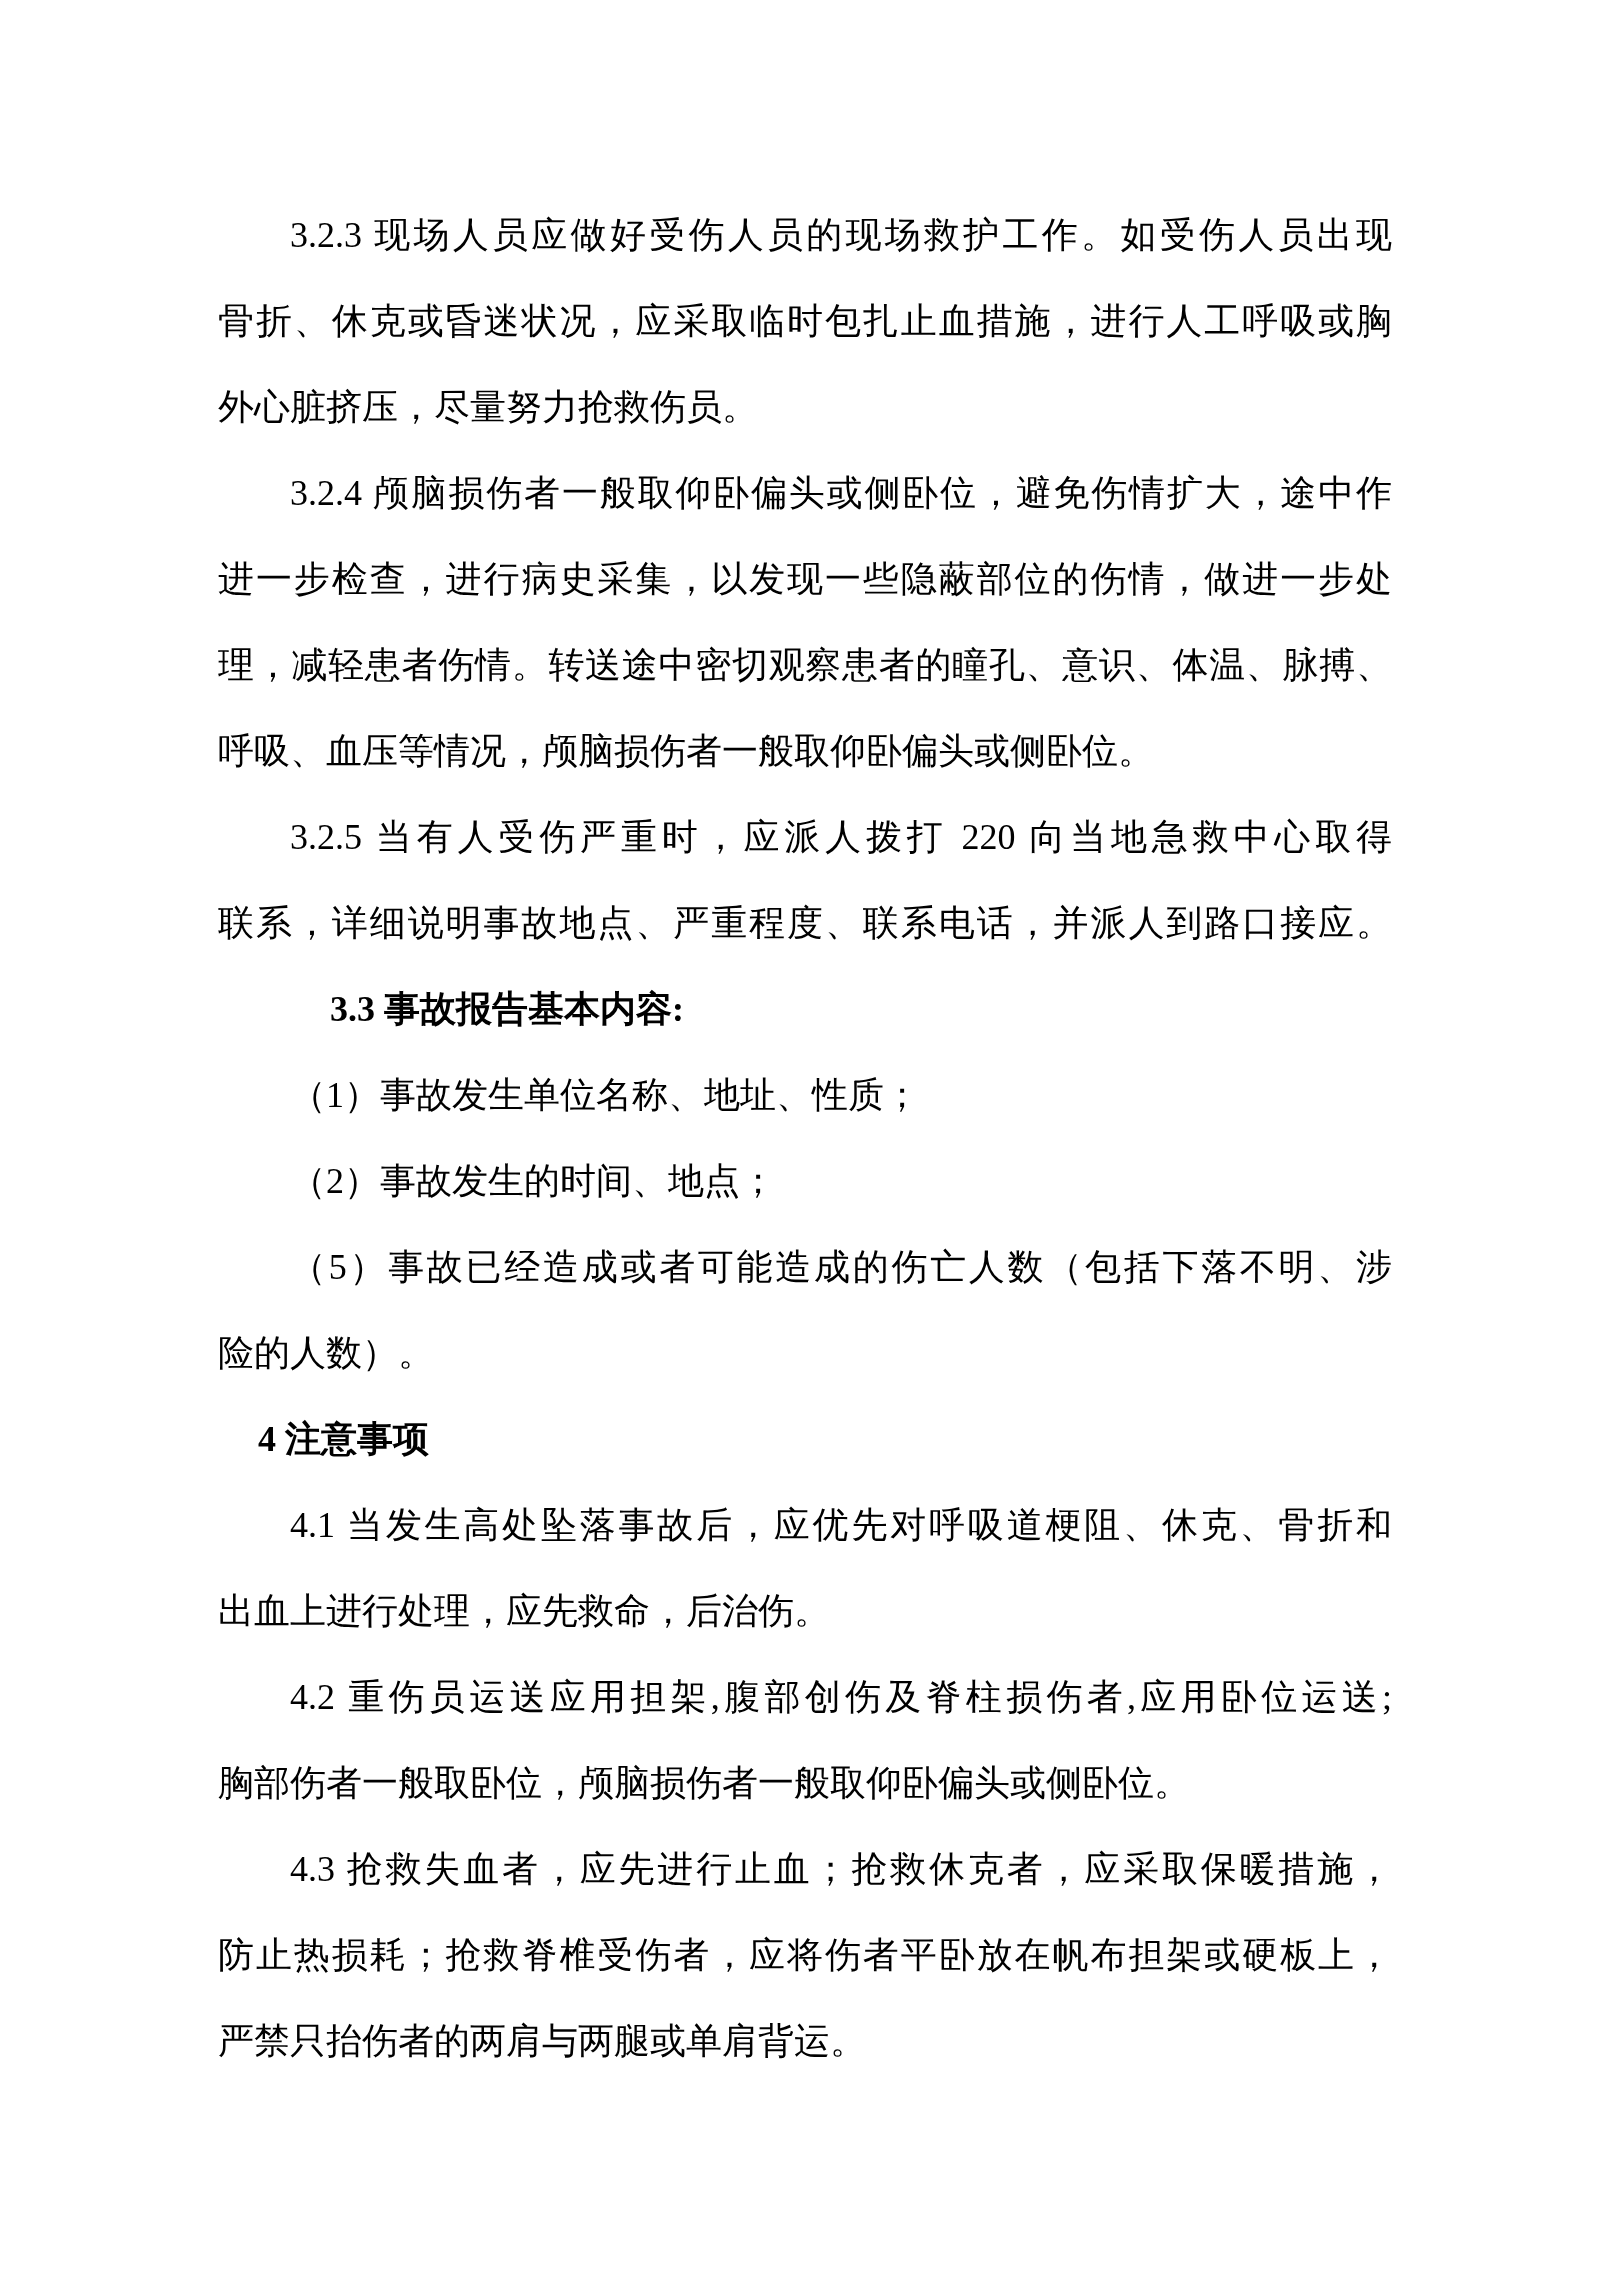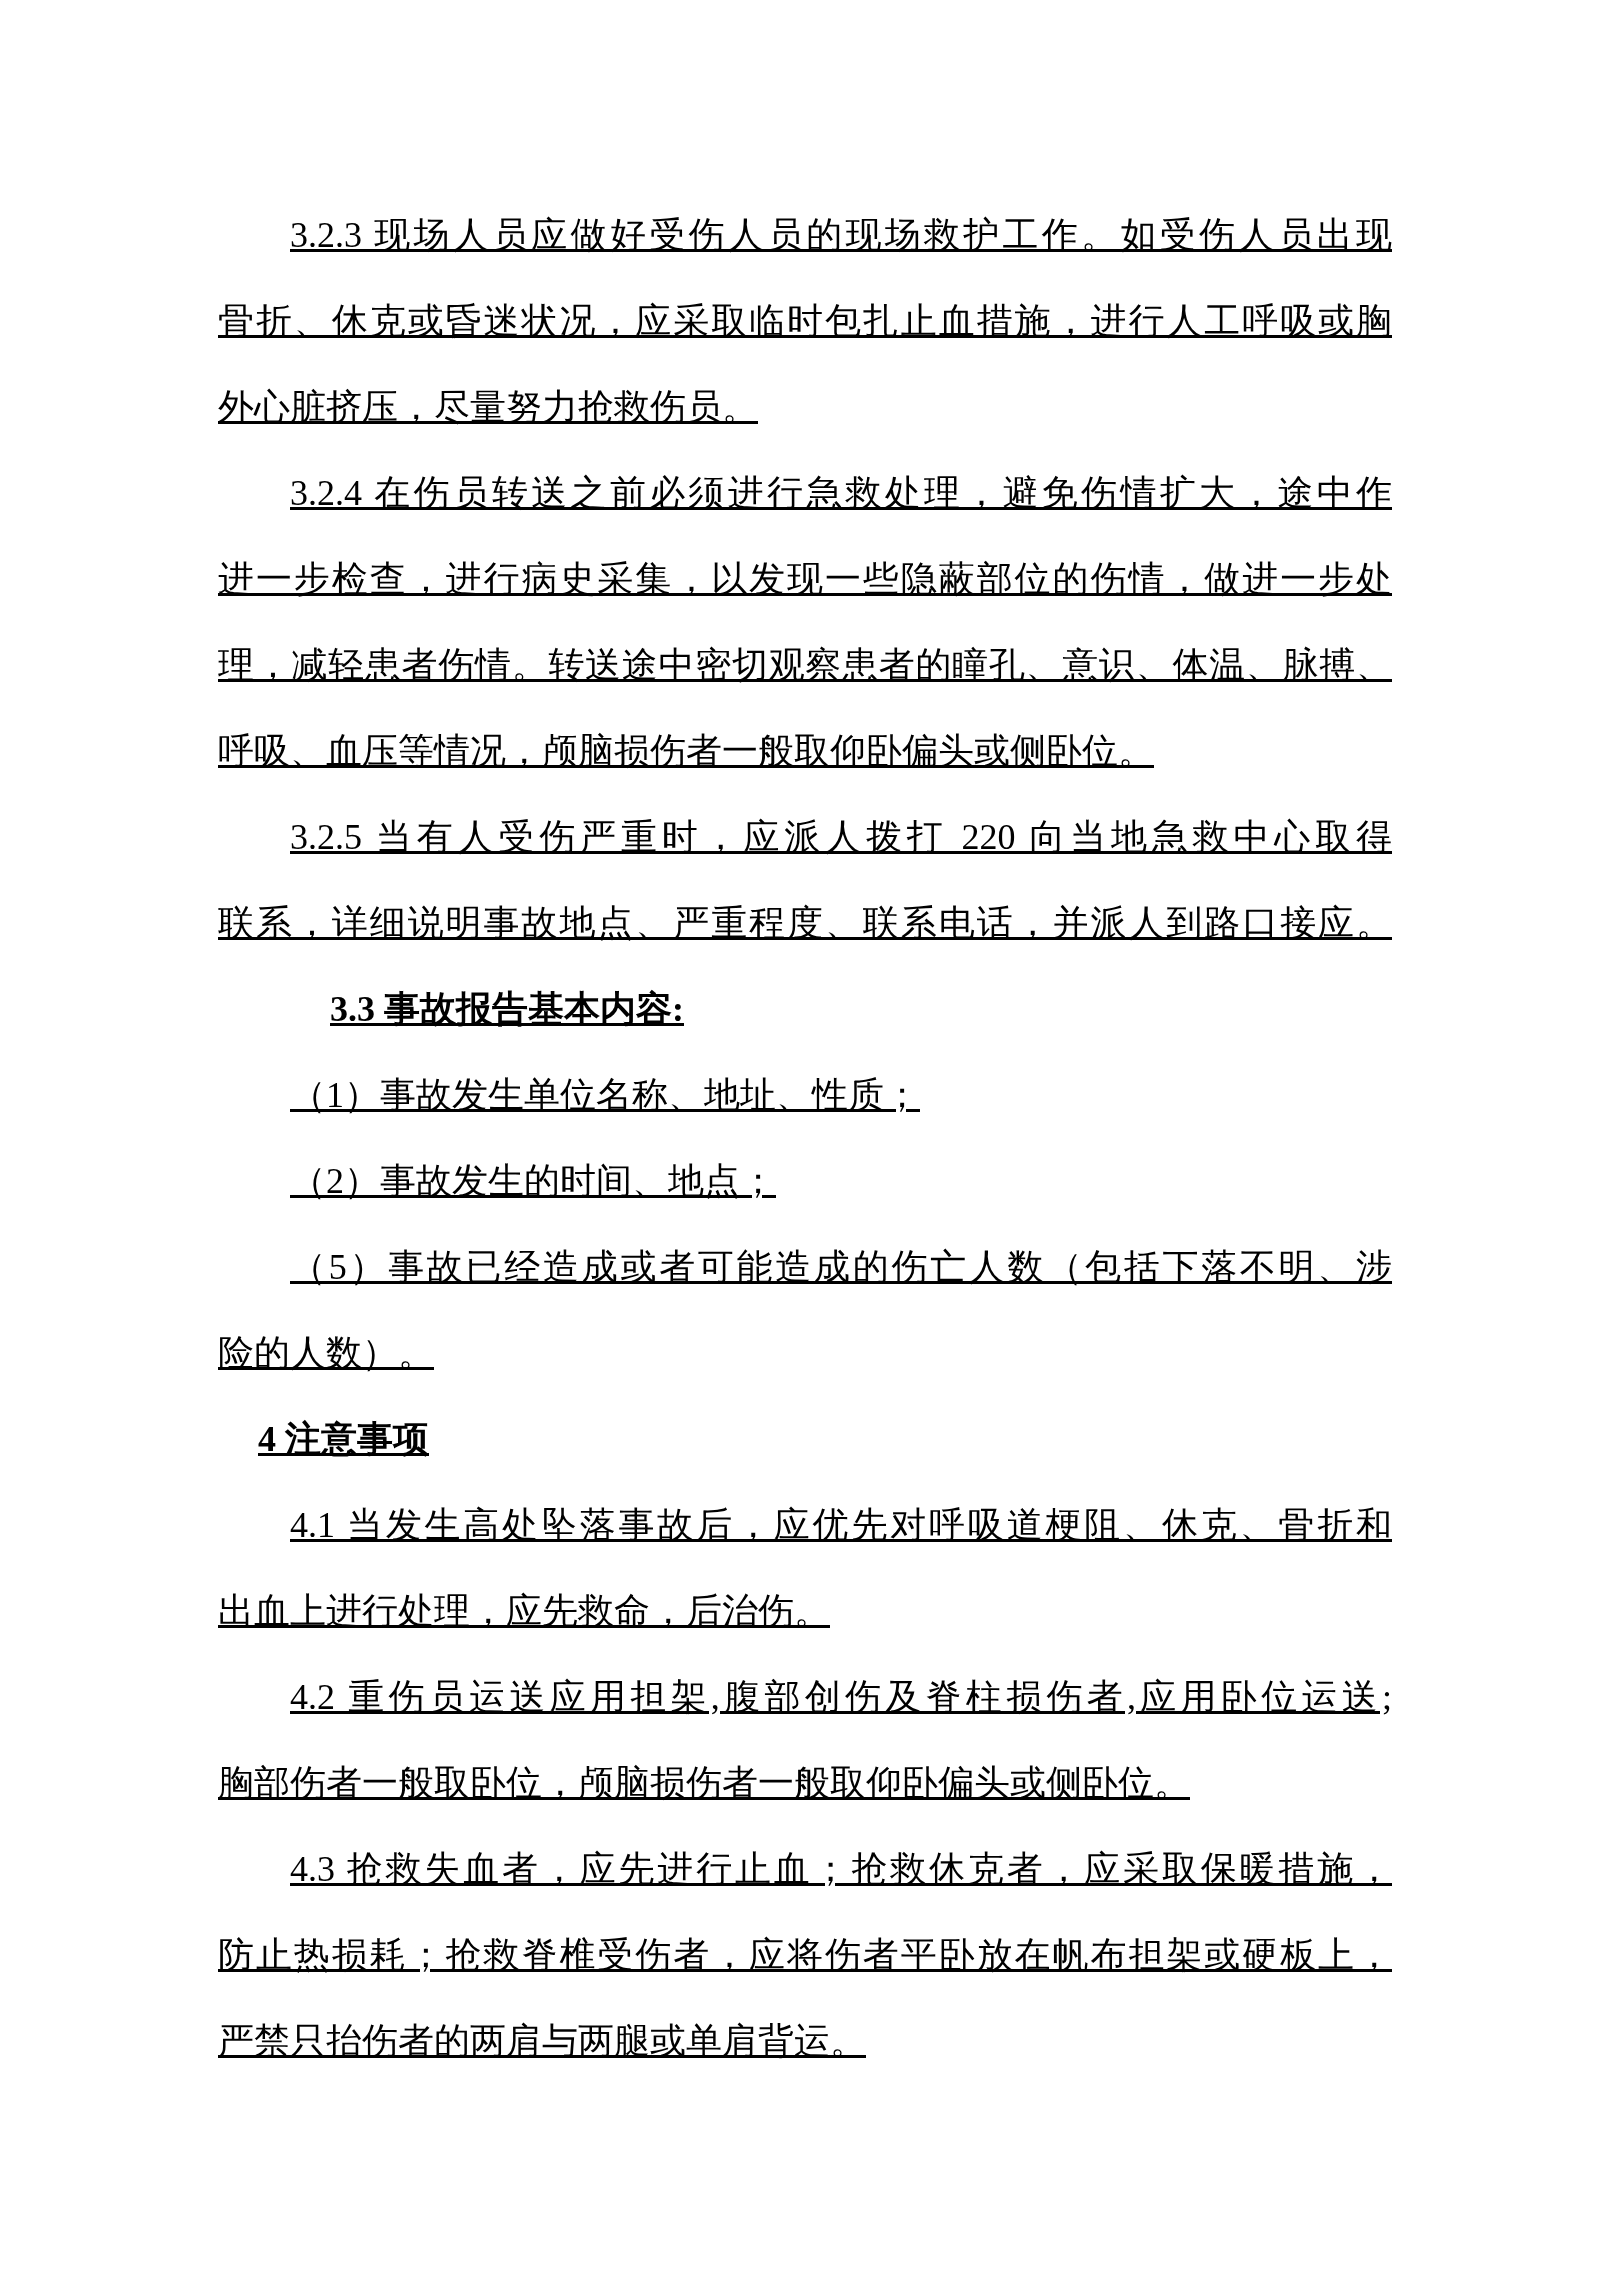--- a/index.html
+++ b/index.html
@@ -21,21 +21,20 @@
     left: 218px;
     top: 192px;
     width: 1174px;
   }
   .line {
     font-size: 36px;
     line-height: 86px;
     white-space: normal;
     text-align: left;
     color: #000000;
-    text-decoration: underline;
   }
   .line.indent {
     text-indent: 2em;
   }
   .line.fill {
     text-align: justify;
     text-align-last: justify;
   }
   .line.bold {
     font-weight: bold;
@@ -56,21 +55,21 @@
 <body>
 
 <div class="page">
   <div class="content">
       <div>
         <div class="line indent fill">3.2.3 现场人员应做好受伤人员的现场救护工作。如受伤人员出现</div>
         <div class="line fill">骨折、休克或昏迷状况，应采取临时包扎止血措施，进行人工呼吸或胸</div>
         <div class="line">外心脏挤压，尽量努力抢救伤员。</div>
       </div>
       <div>
-        <div class="line indent fill">3.2.4 在伤员转送之前必须进行急救处理，避免伤情扩大，途中作</div>
+        <div class="line indent fill">3.2.4 颅脑损伤者一般取仰卧偏头或侧卧位，避免伤情扩大，途中作</div>
         <div class="line fill">进一步检查，进行病史采集，以发现一些隐蔽部位的伤情，做进一步处</div>
         <div class="line fill">理，减轻患者伤情。转送途中密切观察患者的瞳孔、意识、体温、脉搏、</div>
         <div class="line">呼吸、血压等情况，颅脑损伤者一般取仰卧偏头或侧卧位。</div>
       </div>
       <div>
         <div class="line indent fill">3.2.5 当有人受伤严重时，应派人拨打 220 向当地急救中心取得</div>
         <div class="line fill">联系，详细说明事故地点、严重程度、联系电话，并派人到路口接应。</div>
       </div>
       <div>
         <div class="line indent bold">3.3 事故报告基本内容:</div>

